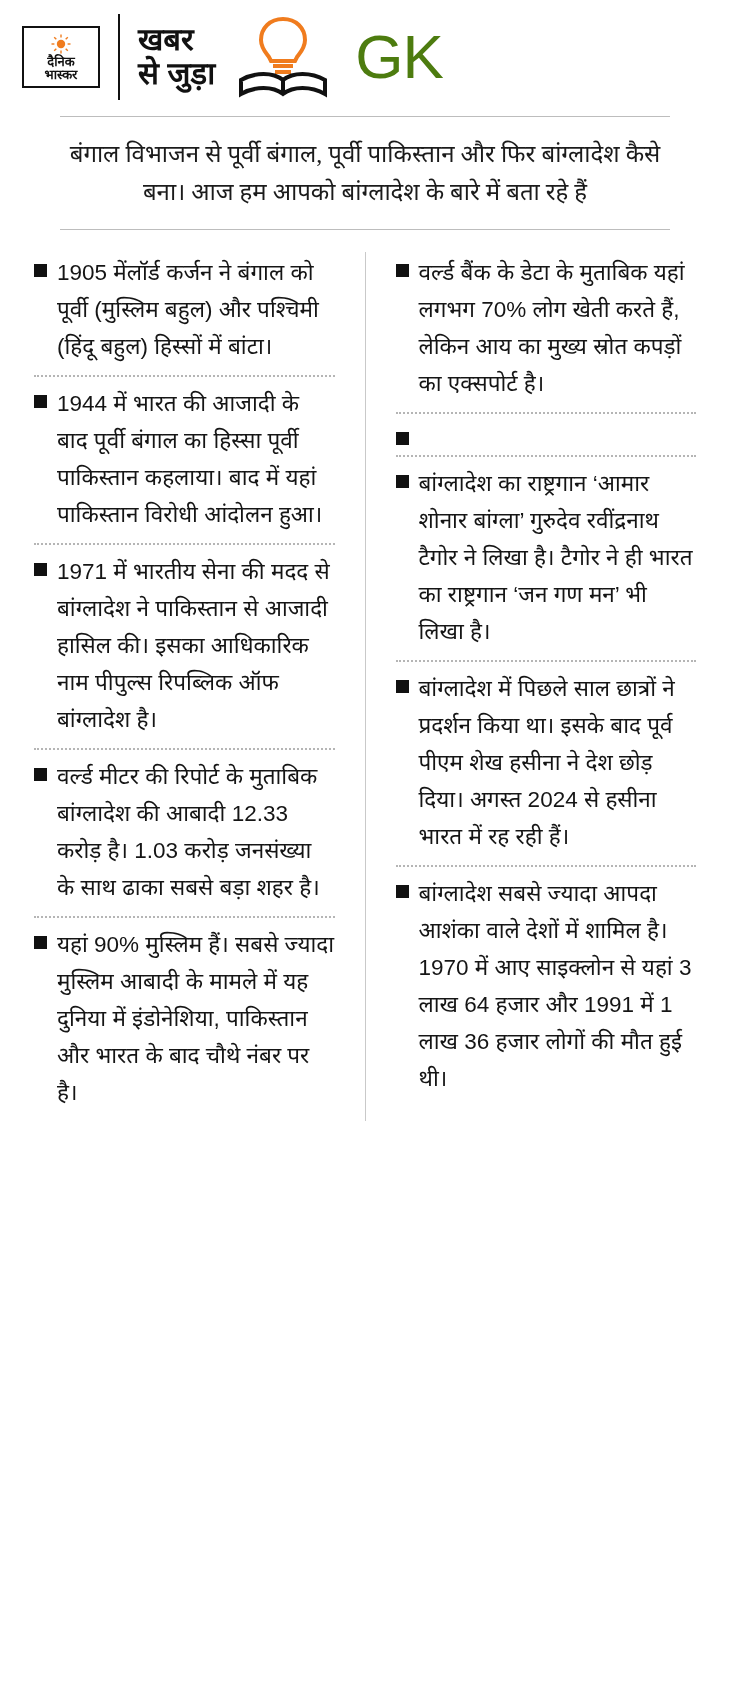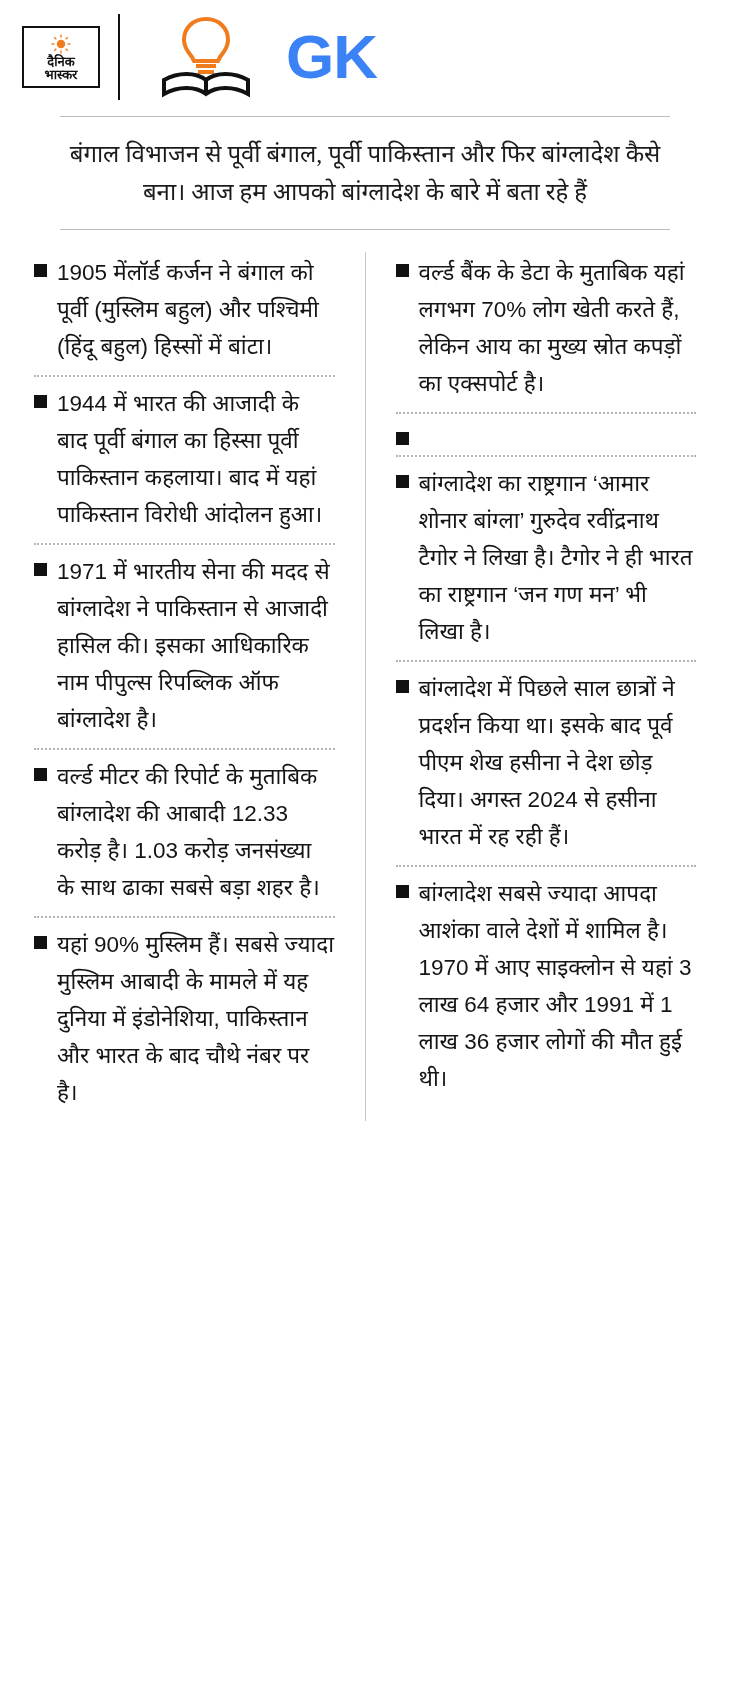--- a/index.html
+++ b/index.html
@@ -73,25 +73,25 @@
   .bulb-book {
     flex: 0 0 auto;
     margin: 0 12px 0 20px;
     width: 96px;
     height: 86px;
     position: relative;
   }
   .gk {
     font-size: 62px;
     line-height: 62px;
-    font-weight: bold;
+    font-weight: normal;
     letter-spacing: -1px;
-    color: #3b82f6;
-    flex: 0 0 auto;
-    margin-left: 20px;
+    color: #4d7c0f;
+    flex: 0 0 auto;
+    margin-left: 12px;
   }
 
   
   .rule {
     height: 1px;
     background: #bdbdbd;
     margin: 10px 60px 0 60px;
   }
   .intro {
     text-align: center;
@@ -171,20 +171,22 @@
             <line x1="5.3" y1="14.7" x2="3.2" y2="16.8"></line>
           </g>
         </svg>
       </div>
       <div class="logo-line1">दैनिक</div>
       <div class="logo-line2">भास्कर</div>
     </div>
 
     <div class="logo-sep"></div>
 
+    <div class="khabar">खबर
+से जुड़ा</div>
 
     <div class="bulb-book">
       <svg width="96" height="86" viewBox="0 0 96 86" aria-hidden="true">
 
         <path d="M48 5 C35 5 26 14 26 26 c0 8 5 13 8 17 l2 4 h24 l2 -4 c3 -4 8 -9 8 -17 C70 14 61 5 48 5 z" fill="none" stroke="#f07c1e" stroke-width="4"></path>
         <line x1="38" y1="52" x2="58" y2="52" stroke="#f07c1e" stroke-width="4"></line>
         <line x1="40" y1="58" x2="56" y2="58" stroke="#f07c1e" stroke-width="4"></line>
 
         <path d="M6 66 C20 58 38 58 48 66 C58 58 76 58 90 66 L90 80 C76 72 58 72 48 80 C38 72 20 72 6 80 Z" fill="none" stroke="#111111" stroke-width="4"></path>
         <line x1="48" y1="66" x2="48" y2="80" stroke="#111111" stroke-width="4"></line>

